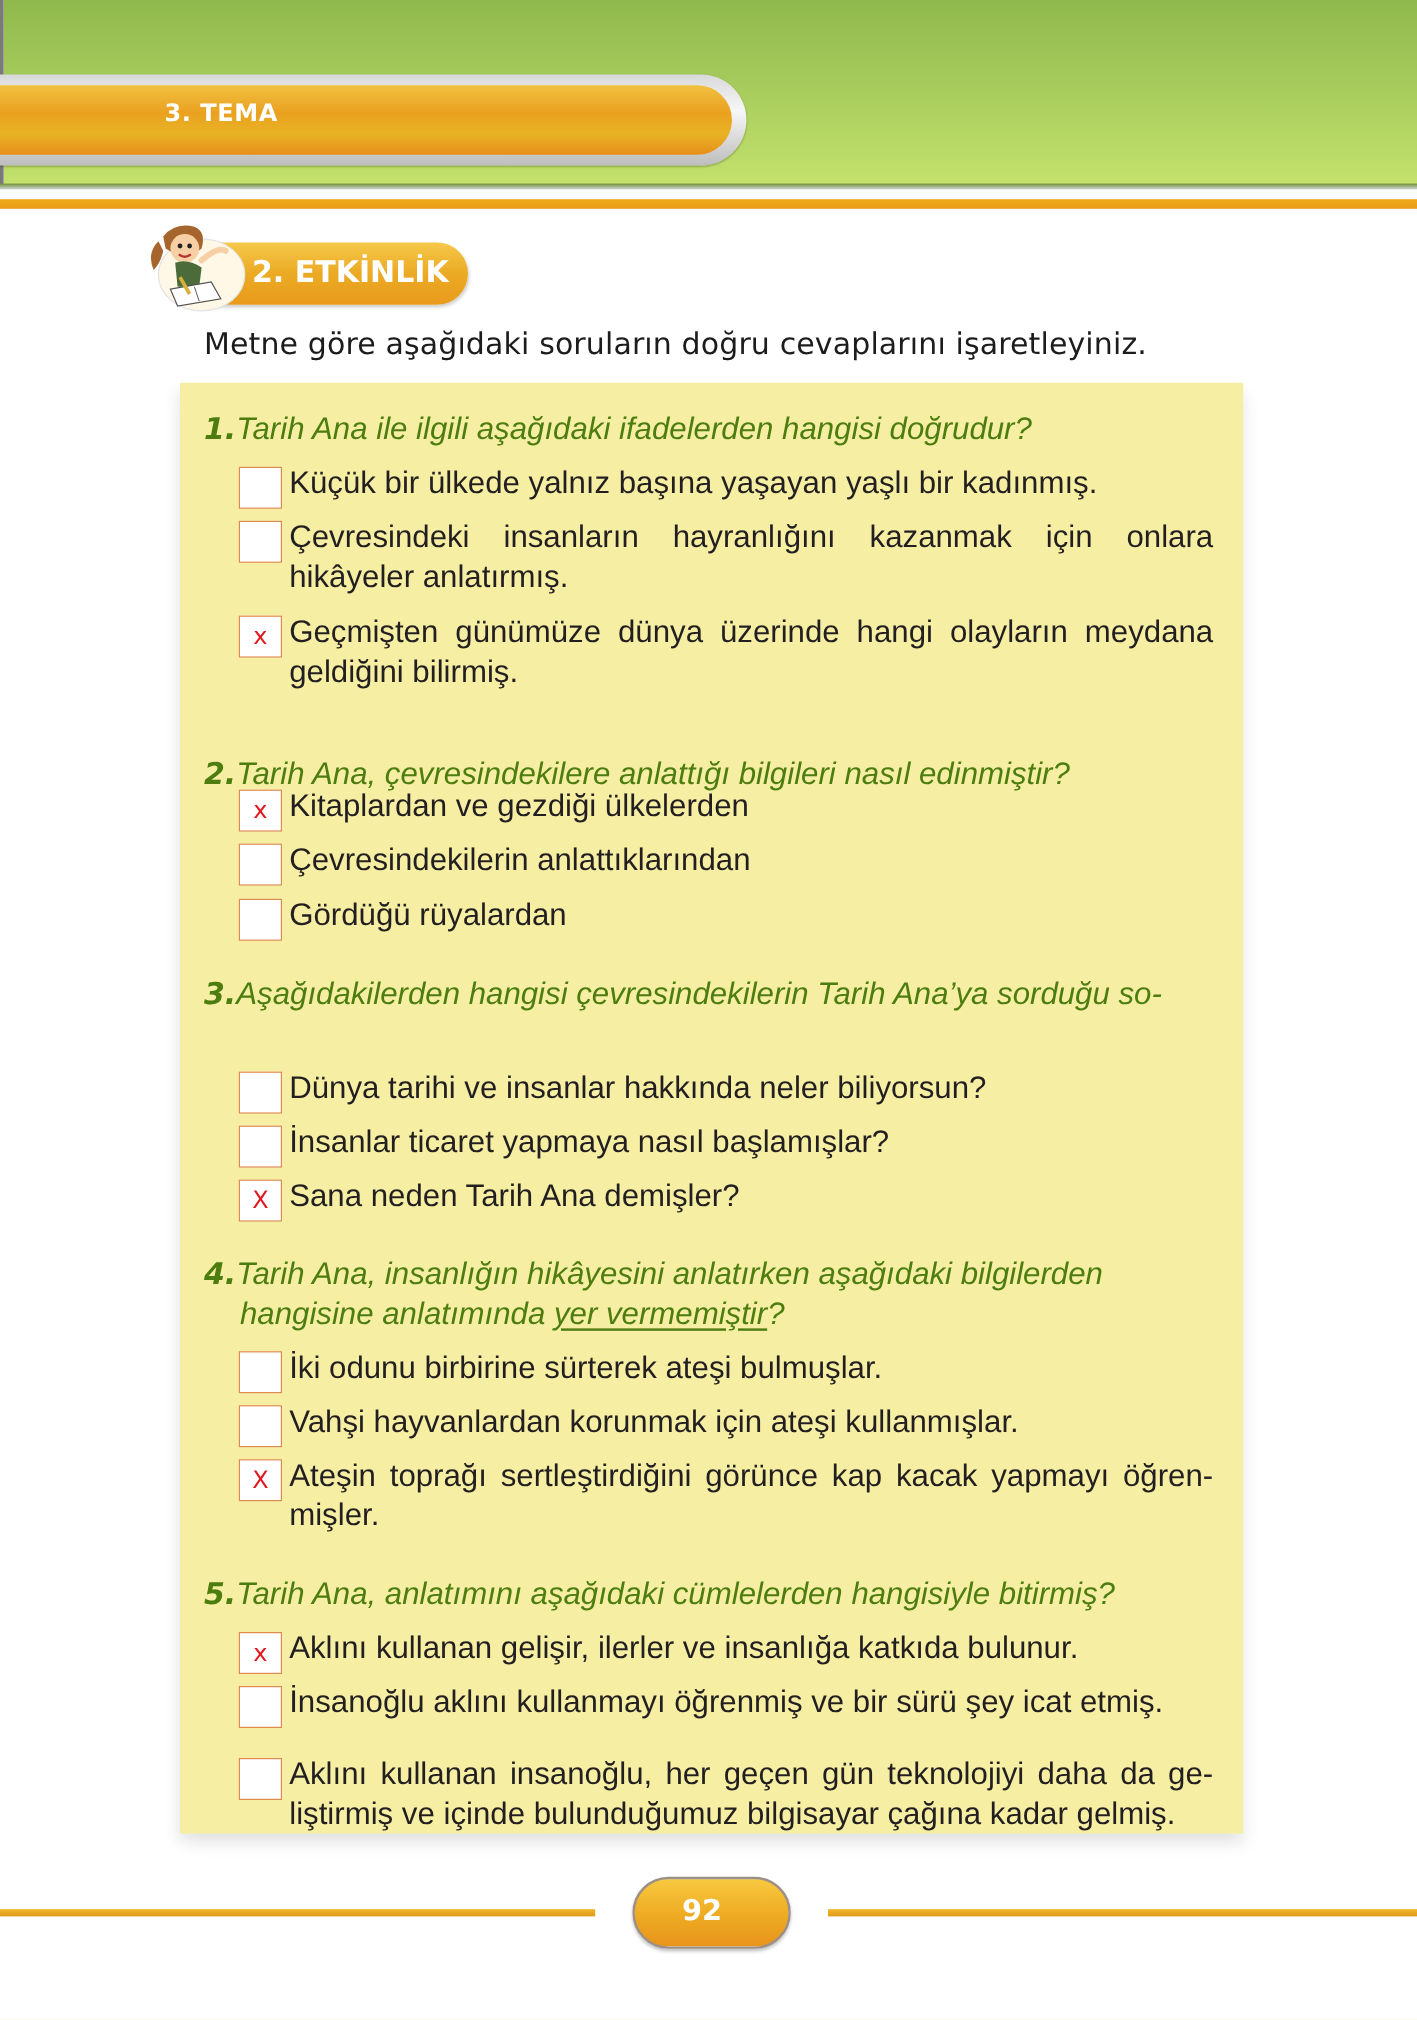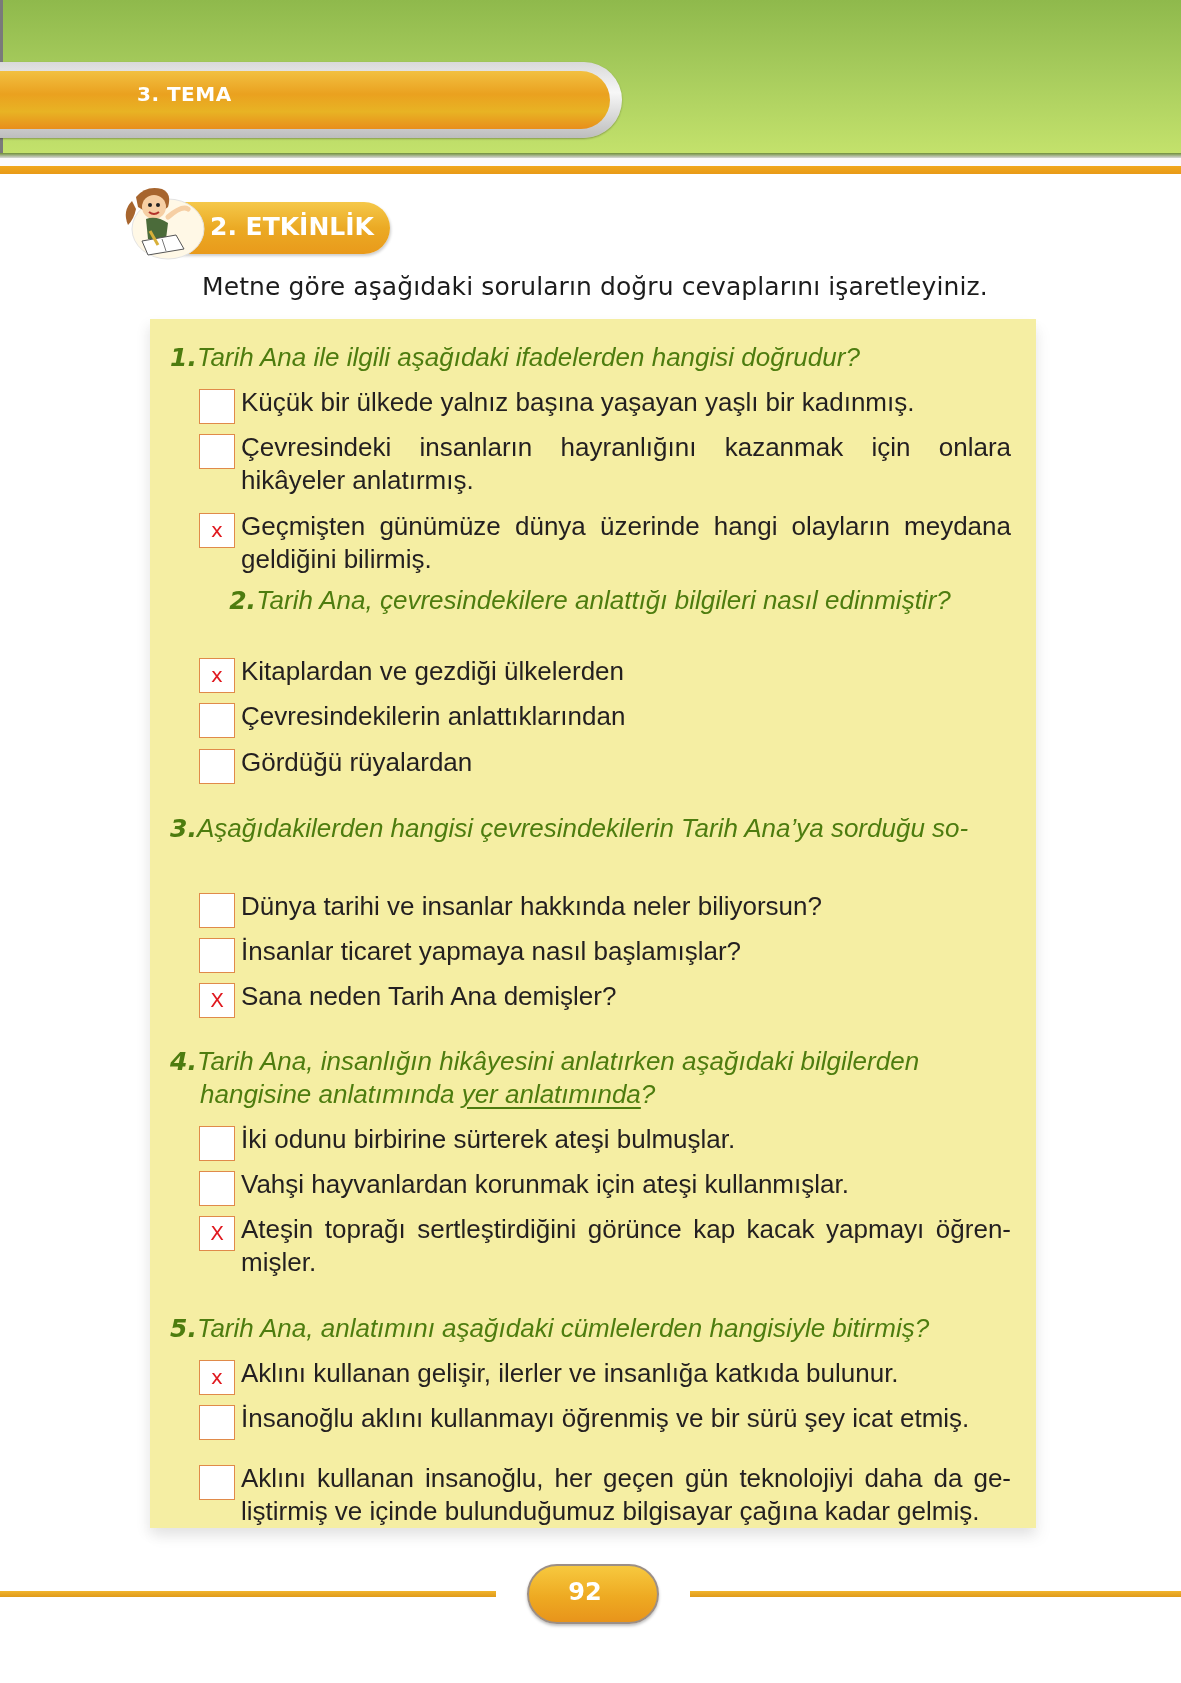--- a/index.html
+++ b/index.html
@@ -52,21 +52,21 @@
     position: absolute; left: 210px; top: 212px;
     font-family: "DejaVu Sans", sans-serif; font-weight: bold; font-size: 25px; color: #ffffff;
   }
   .mascot {
     position: absolute; left: 116px; top: 183px; width: 92px; height: 78px;
   }
 
   .instruction {
     position: absolute; left: 170px; top: 272px;
     font-family: "DejaVu Sans", sans-serif; font-size: 25px; font-weight: 500;
-    color: #1c1c1c; letter-spacing: 0.1px; margin-left: 32px;
+    color: #1c1c1c; letter-spacing: 0.1px;
   }
 
   
   .panel {
     position: absolute; left: 150px; top: 319px; width: 886px; height: 1209px;
     background: #f5eea3;
     box-shadow: -3px 6px 12px rgba(0,0,0,0.07), 4px 10px 14px rgba(0,0,0,0.05);
   }
 
   .q {
@@ -155,21 +155,21 @@
 </div>
 <div class="opt justify" style="top:431px;">
   <span class="box"></span>
   <span class="otext justify">Çevresindeki insanların hayranlığını kazanmak için onlara hikâyeler anlatırmış.</span>
 </div>
 <div class="opt" style="top:510px;">
   <span class="box">x</span>
   <span class="otext justify">Geçmişten günümüze dünya üzerinde hangi olayların meydana geldiğini bilirmiş.</span>
 </div>
 
-<div class="q" style="top:584px;text-align:center;">
+<div class="q" style="top:628px;">
   <span class="num">2.</span><span class="stem">Tarih Ana, çevresindekilere anlattığı bilgileri nasıl edinmiştir?</span>
 </div>
 <div class="opt" style="top:655px;">
   <span class="box">x</span>
   <span class="otext">Kitaplardan ve gezdiği ülkelerden</span>
 </div>
 <div class="opt" style="top:700px;">
   <span class="box"></span>
   <span class="otext">Çevresindekilerin anlattıklarından</span>
 </div>
@@ -189,21 +189,21 @@
   <span class="box"></span>
   <span class="otext">İnsanlar ticaret yapmaya nasıl başlamışlar?</span>
 </div>
 <div class="opt" style="top:980px;">
   <span class="box">X</span>
   <span class="otext">Sana neden Tarih Ana demişler?</span>
 </div>
 
 <div class="q justify" style="top:1045px;">
   <span class="num">4.</span><span class="stem">Tarih Ana, insanlığın hikâyesini anlatırken aşağıdaki bilgilerden</span>
-  <span class="indent"><span>hangisine anlatımında </span><span class="u">yer anlatımında</span><span>?</span></span>
+  <span class="indent"><span>hangisine anlatımında </span><span class="u">yer vermemiştir</span><span>?</span></span>
 </div>
 <div class="opt" style="top:1123px;">
   <span class="box"></span>
   <span class="otext">İki odunu birbirine sürterek ateşi bulmuşlar.</span>
 </div>
 <div class="opt" style="top:1168px;">
   <span class="box"></span>
   <span class="otext">Vahşi hayvanlardan korunmak için ateşi kullanmışlar.</span>
 </div>
 <div class="opt" style="top:1213px;">

